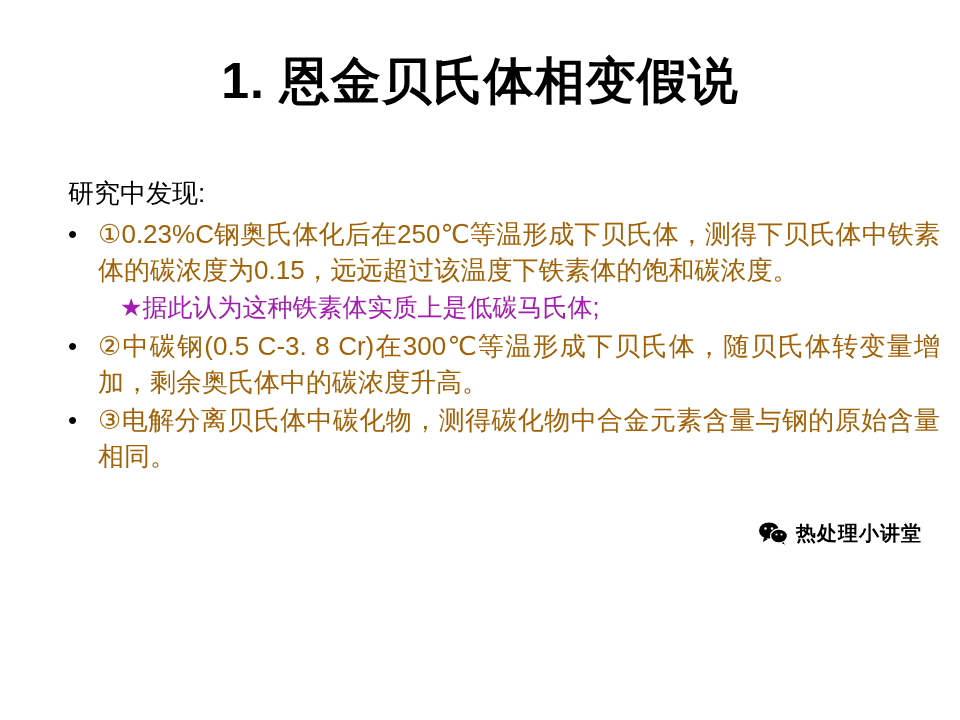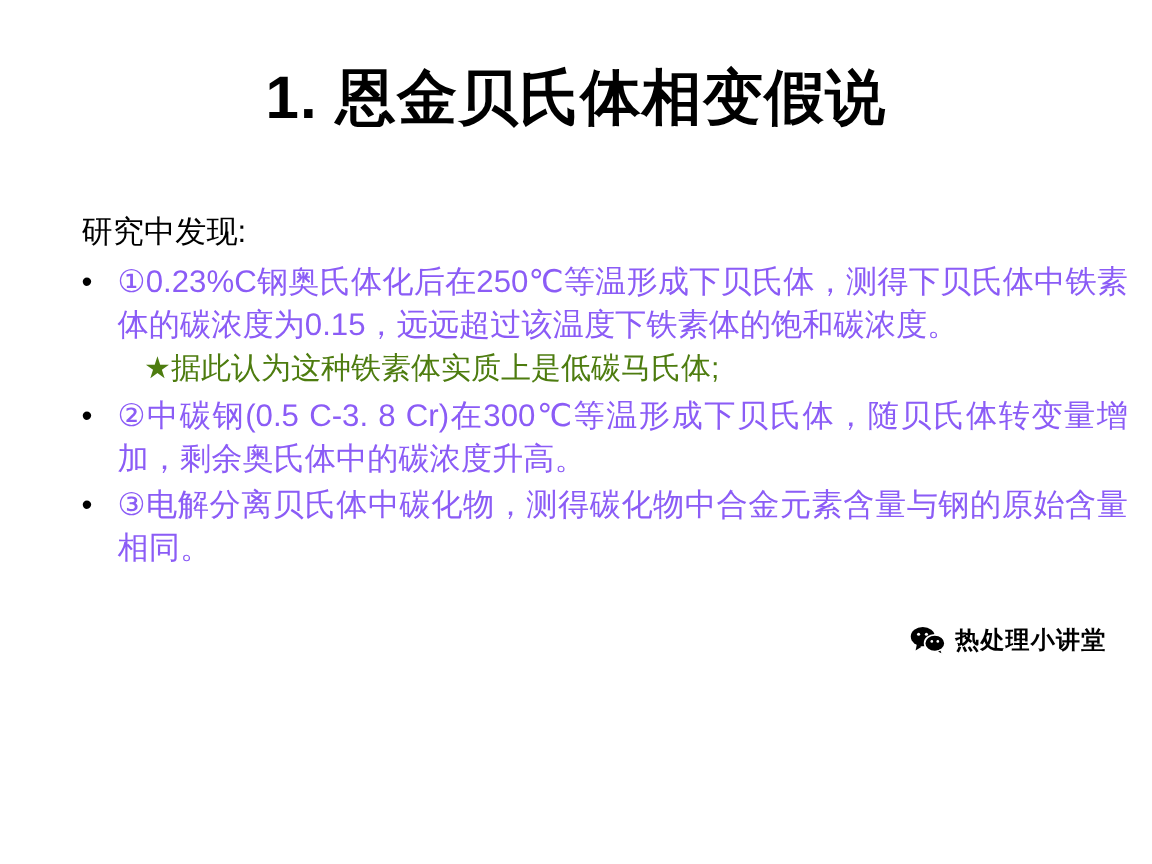--- a/index.html
+++ b/index.html
@@ -56,27 +56,27 @@
     flex: 0 0 30px;
     font-size: 26px;
     line-height: 36px;
     text-align: left;
     color: #000000;
   }
   .bullet-text {
     flex: 1 1 auto;
     font-size: 26px;
     line-height: 36px;
-    color: #8b5cf6;
+    color: #a16207;
     text-align: justify;
   }
   .sub-note {
     font-size: 25px;
     line-height: 34px;
-    color: #4d7c0f;
+    color: #a21caf;
     margin: 2px 0 4px 52px;
   }
   .sub-note.wide {
     margin-left: 36px;
     text-align: justify;
   }
   .footer-logo {
     position: absolute;
     right: 38px;
     bottom: 26px;

